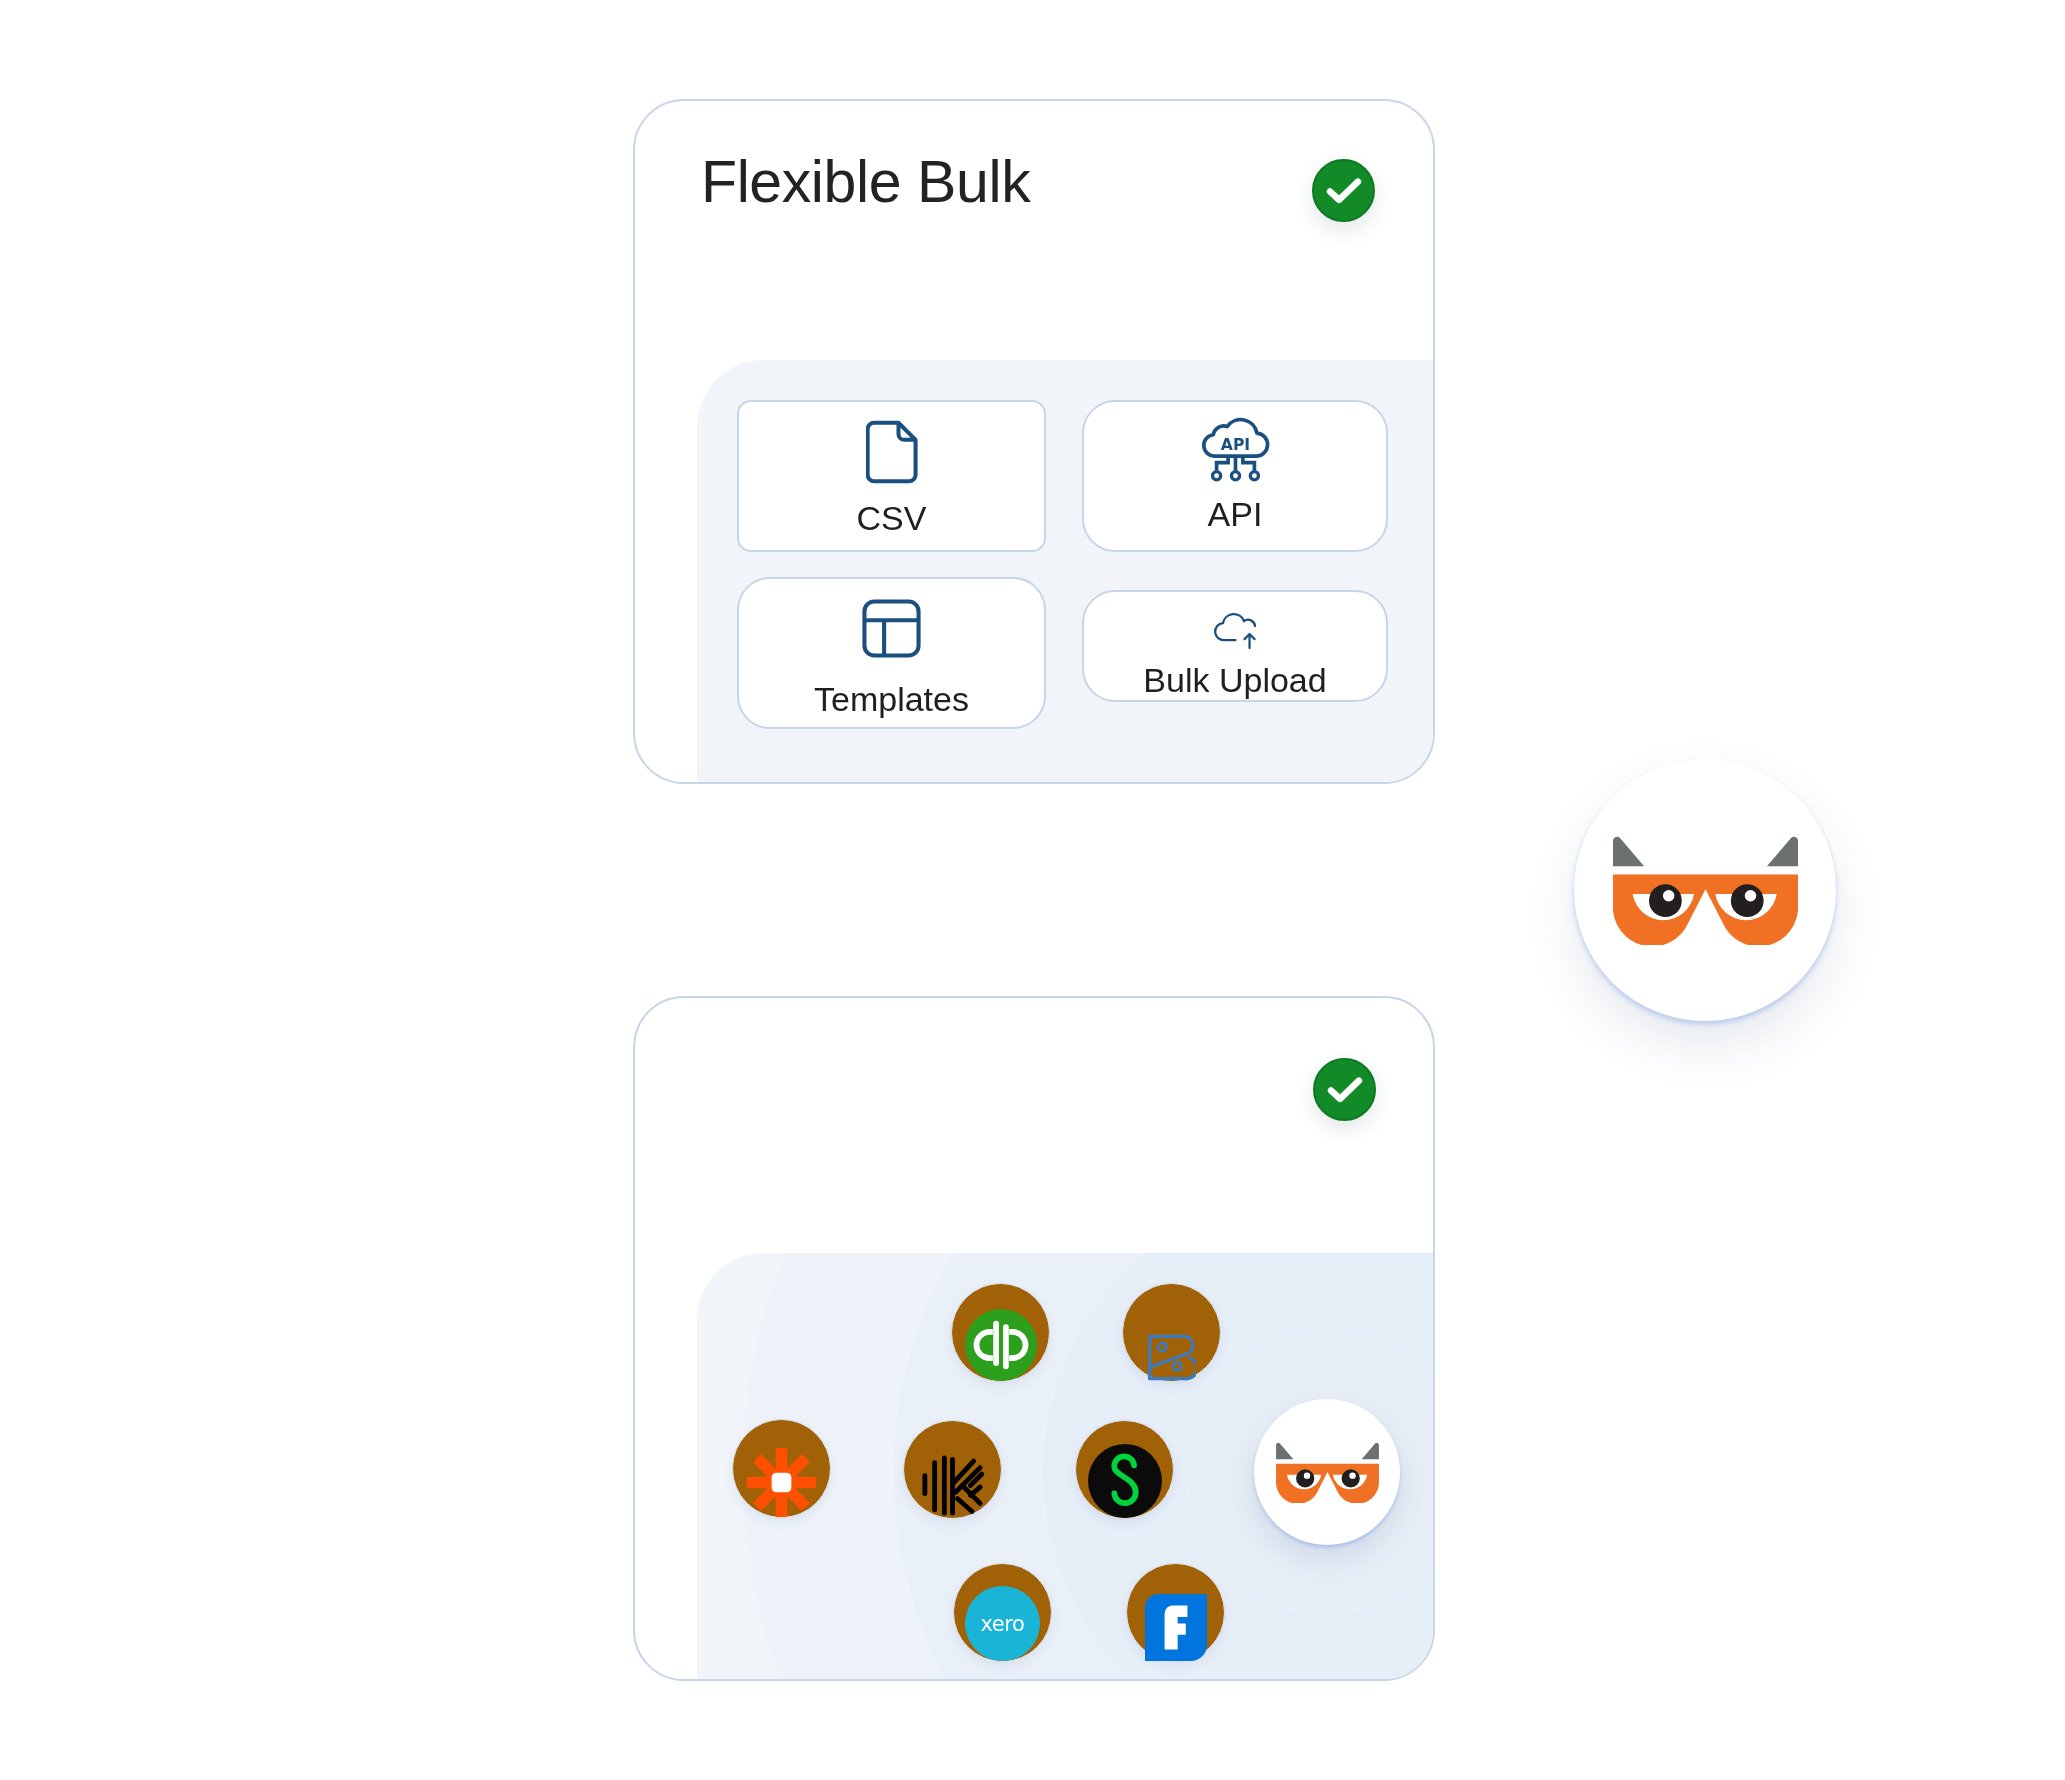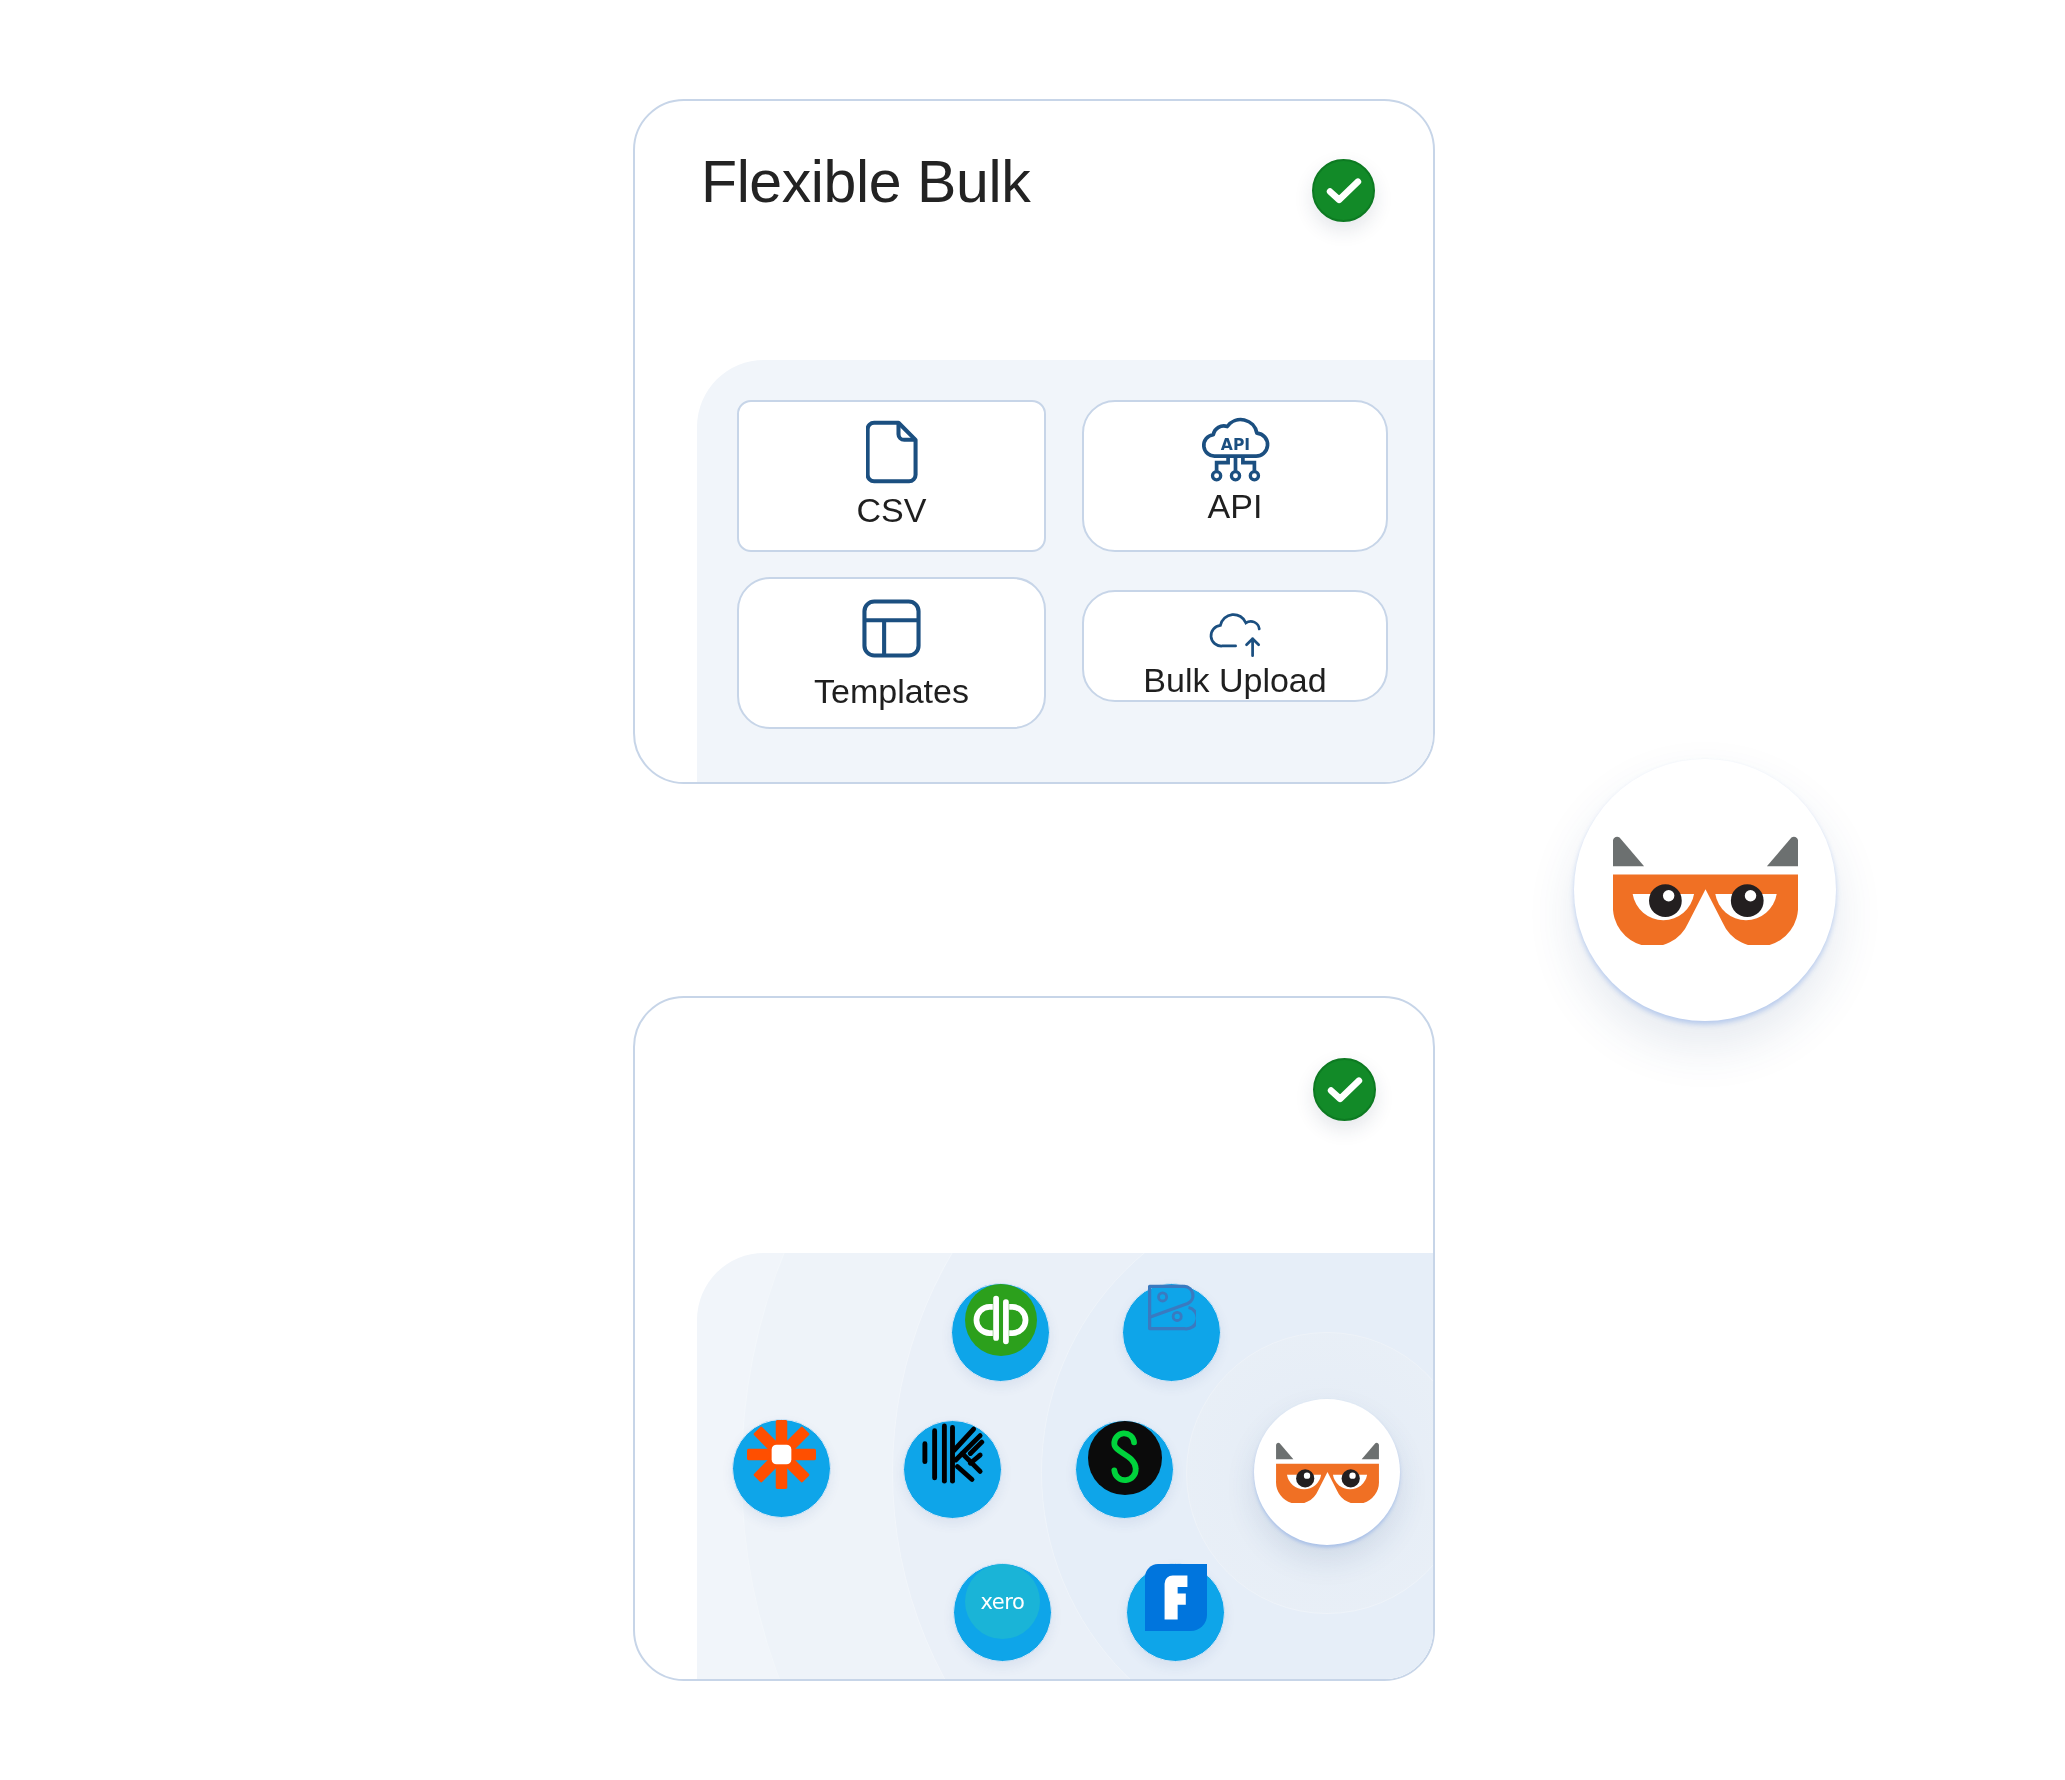--- a/index.html
+++ b/index.html
@@ -32,31 +32,32 @@
     position: absolute; left: 62px; right: -3.3px; bottom: -3.3px;
     background: #f1f5fa; border-top-left-radius: 67px; overflow: hidden;
   }
   #card-import .panel { top: 259px; }
   #card-integrations .panel { top: 255px; }
 
   .opt-btn {
     position: absolute; background: #ffffff; border: 2.5px solid #c7d5e8; border-radius: 33px;
     display: flex; flex-direction: column; align-items: center; justify-content: flex-start;
     cursor: pointer;
+    gap: 8px;
   }
   .opt-btn .icon { display: block; margin-top: 16.4px; }
   .opt-btn .lbl { font-size: 34px; line-height: 39px; color: #1f1f1f; margin-top: 6.5px; }
 
   .ring { position: absolute; border-radius: 50%; }
 
   .logo {
     position: absolute; width: 99px; height: 99px; border-radius: 50%;
-    background: #0ea5e9; border: 1.6px solid #dbe7f6;
+    background: #a16207; border: 1.6px solid #dbe7f6;
     box-shadow: 0 4.9px 11.5px rgba(40, 80, 140, 0.08);
-    display: flex; align-items: flex-start; justify-content: center;
+    display: flex; align-items: flex-end; justify-content: center;
   }
 
   .owl-badge {
     position: absolute; border-radius: 50%; background: #ffffff;
     display: flex; align-items: center; justify-content: center;
   }
   #owl-big {
     left: 1574px; top: 759px; width: 262px; height: 262px;
     box-shadow: 0 6.5px 0 -1.6px rgba(170, 200, 245, 0.0), 0 3.3px 4.9px rgba(120, 160, 230, 0.45), 0 24.5px 49px rgba(40, 70, 120, 0.12);
   }

